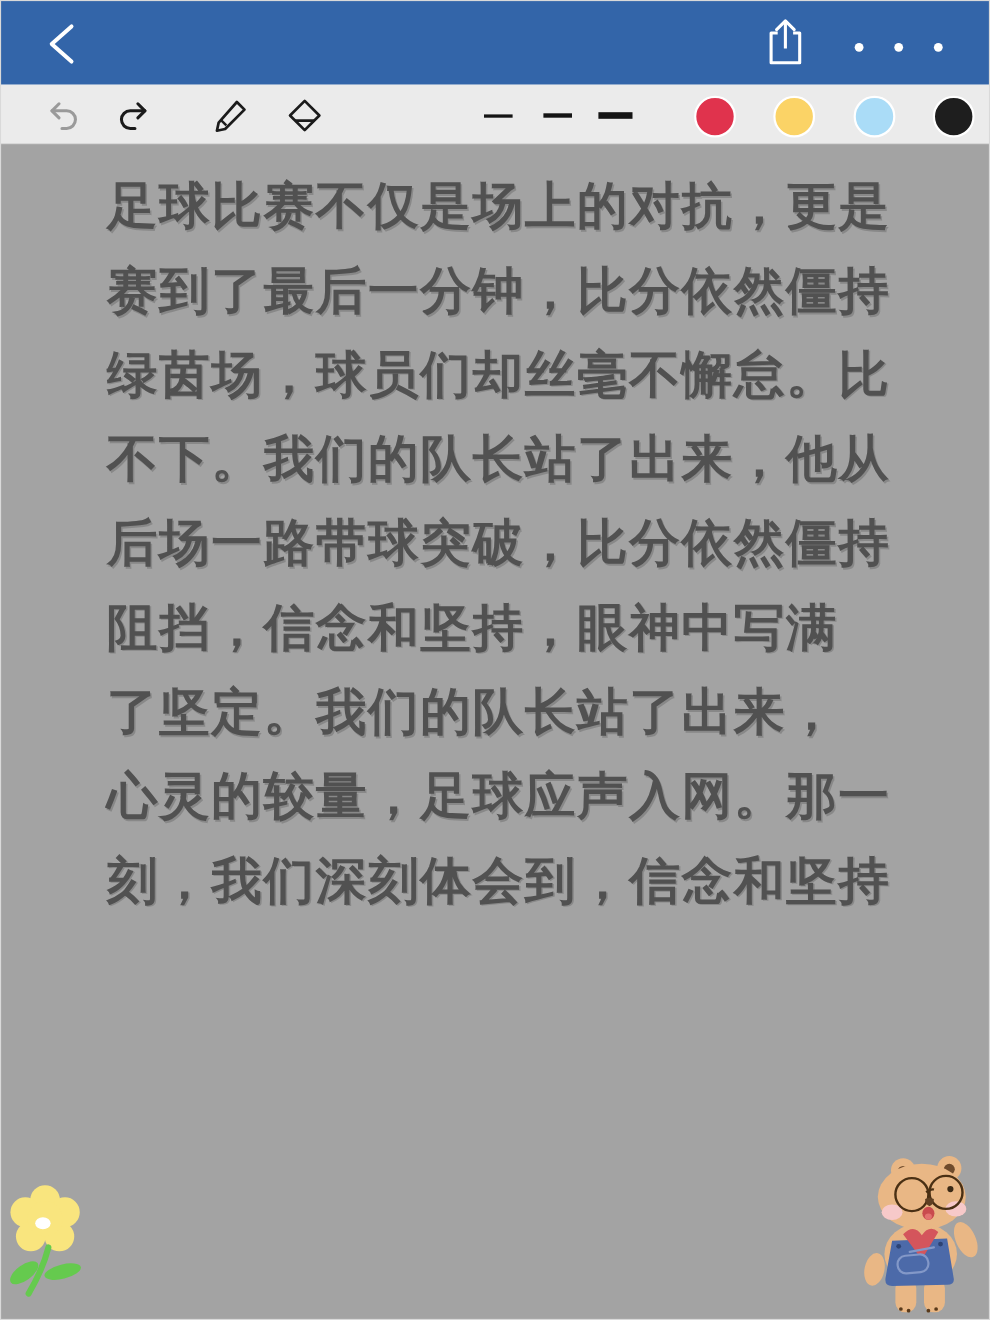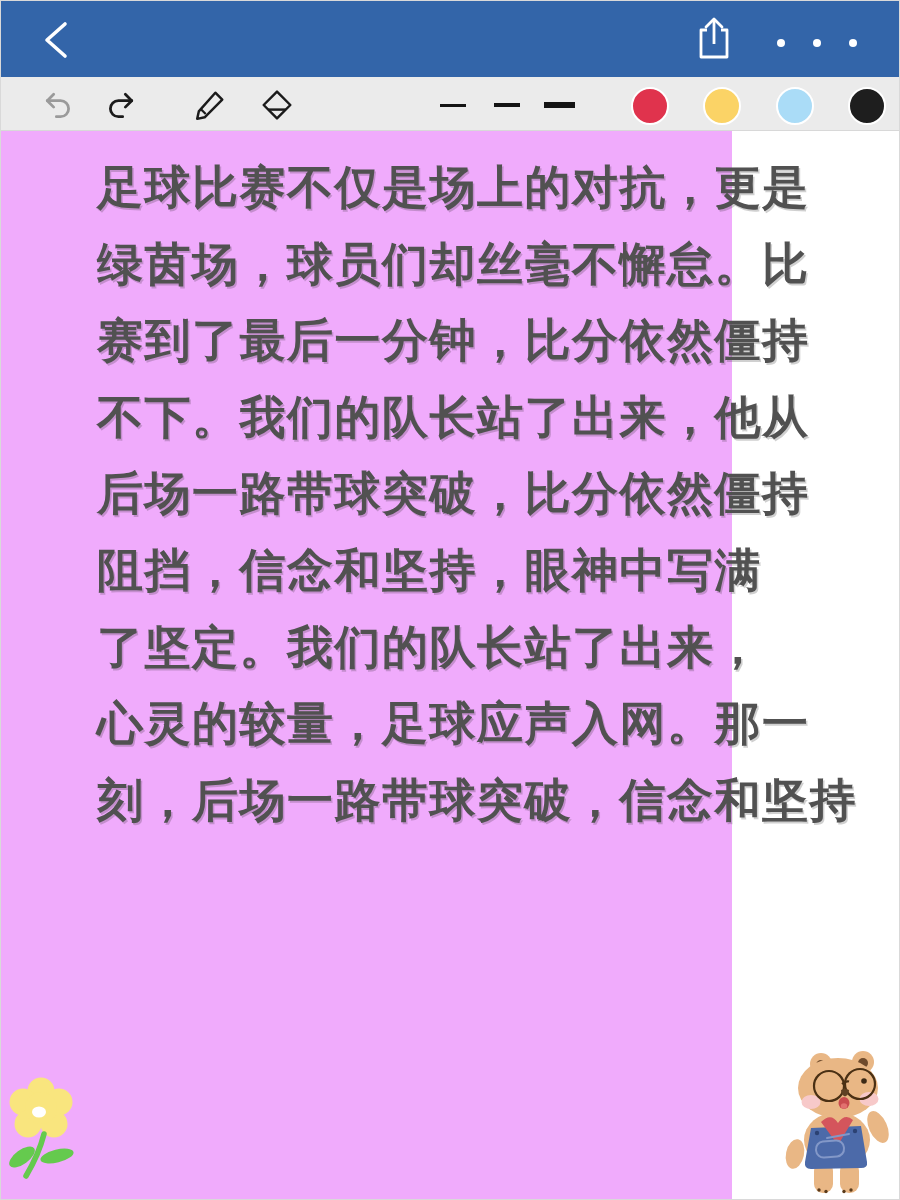--- a/index.html
+++ b/index.html
@@ -27,21 +27,21 @@
   .eraser-btn { left:261px; }
   .stroke-btn { position:absolute; background:none; border:none; cursor:pointer; height:24px; width:34px; z-index:2; top:93px; display:flex; align-items:center; }
   .stroke-btn span { display:block; background:#141414; width:100%; }
   .stroke-thin   { left:440px; } .stroke-thin span   { height:3px;  width:26px; }
   .stroke-medium { left:494px; } .stroke-medium span { height:4.5px;width:26px; }
   .stroke-thick  { left:544px; } .stroke-thick span  { height:6.5px;width:31px; }
   .swatch { position:absolute; top:87px; width:38px; height:38px; border-radius:50%; border:2.5px solid #ffffff; cursor:pointer; z-index:2; }
   .swatch-0 { left:631px; } .swatch-1 { left:703px; } .swatch-2 { left:776px; } .swatch-3 { left:848px; }
 
   
-  .canvas { position:absolute; top:131px; left:0; width:732px; height:1069px; background:#f0abfc; }
+  .canvas { position:absolute; top:131px; left:0; width:900px; height:1069px; background:#a3a3a3; }
   .note-text {
     position:absolute; left:97px; top:18px; width:740px;
     font-size:46px; font-weight:bold; color:#515151; letter-spacing:1.5px;
     line-height:76.6px; text-shadow:1.5px 1.5px 0 rgba(40,40,40,0.22);
   }
   .note-line { white-space:nowrap; }
 
   .sticker { position:absolute; }
   .flower-sticker { left:5px;  top:945px;  width:72px;  height:112px; }
   .bear-sticker   { left:781px; top:919px; width:112px; height:148px; }
@@ -111,28 +111,28 @@
   </button>
 
 <button class="swatch swatch-0" style="background-color: rgb(224, 51, 77);"></button>
 <button class="swatch swatch-1" style="background-color: rgb(251, 211, 102);"></button>
 <button class="swatch swatch-2" style="background-color: rgb(170, 220, 247);"></button>
 <button class="swatch swatch-3" style="background-color: rgb(30, 30, 30);"></button>
 
 <main class="canvas">
   <div class="note-text">
     <div class="note-line">足球比赛不仅是场上的对抗，更是</div>
+    <div class="note-line">赛到了最后一分钟，比分依然僵持</div>
     <div class="note-line">绿茵场，球员们却丝毫不懈怠。比</div>
-    <div class="note-line">赛到了最后一分钟，比分依然僵持</div>
     <div class="note-line">不下。我们的队长站了出来，他从</div>
     <div class="note-line">后场一路带球突破，比分依然僵持</div>
     <div class="note-line">阻挡，信念和坚持，眼神中写满</div>
     <div class="note-line">了坚定。我们的队长站了出来，</div>
     <div class="note-line">心灵的较量，足球应声入网。那一</div>
-    <div class="note-line">刻，后场一路带球突破，信念和坚持</div>
+    <div class="note-line">刻，我们深刻体会到，信念和坚持</div>
   </div>
 
   <div class="sticker flower-sticker">
     <svg width="72" height="112" viewBox="0 0 72 112">
       <g fill="#f9e57e">
         <circle cx="36" cy="15" r="13.5"></circle>
         <circle cx="18" cy="26" r="13.5"></circle>
         <circle cx="23" cy="48" r="13.5"></circle>
         <circle cx="49" cy="48" r="13.5"></circle>
         <circle cx="54" cy="26" r="13.5"></circle>

